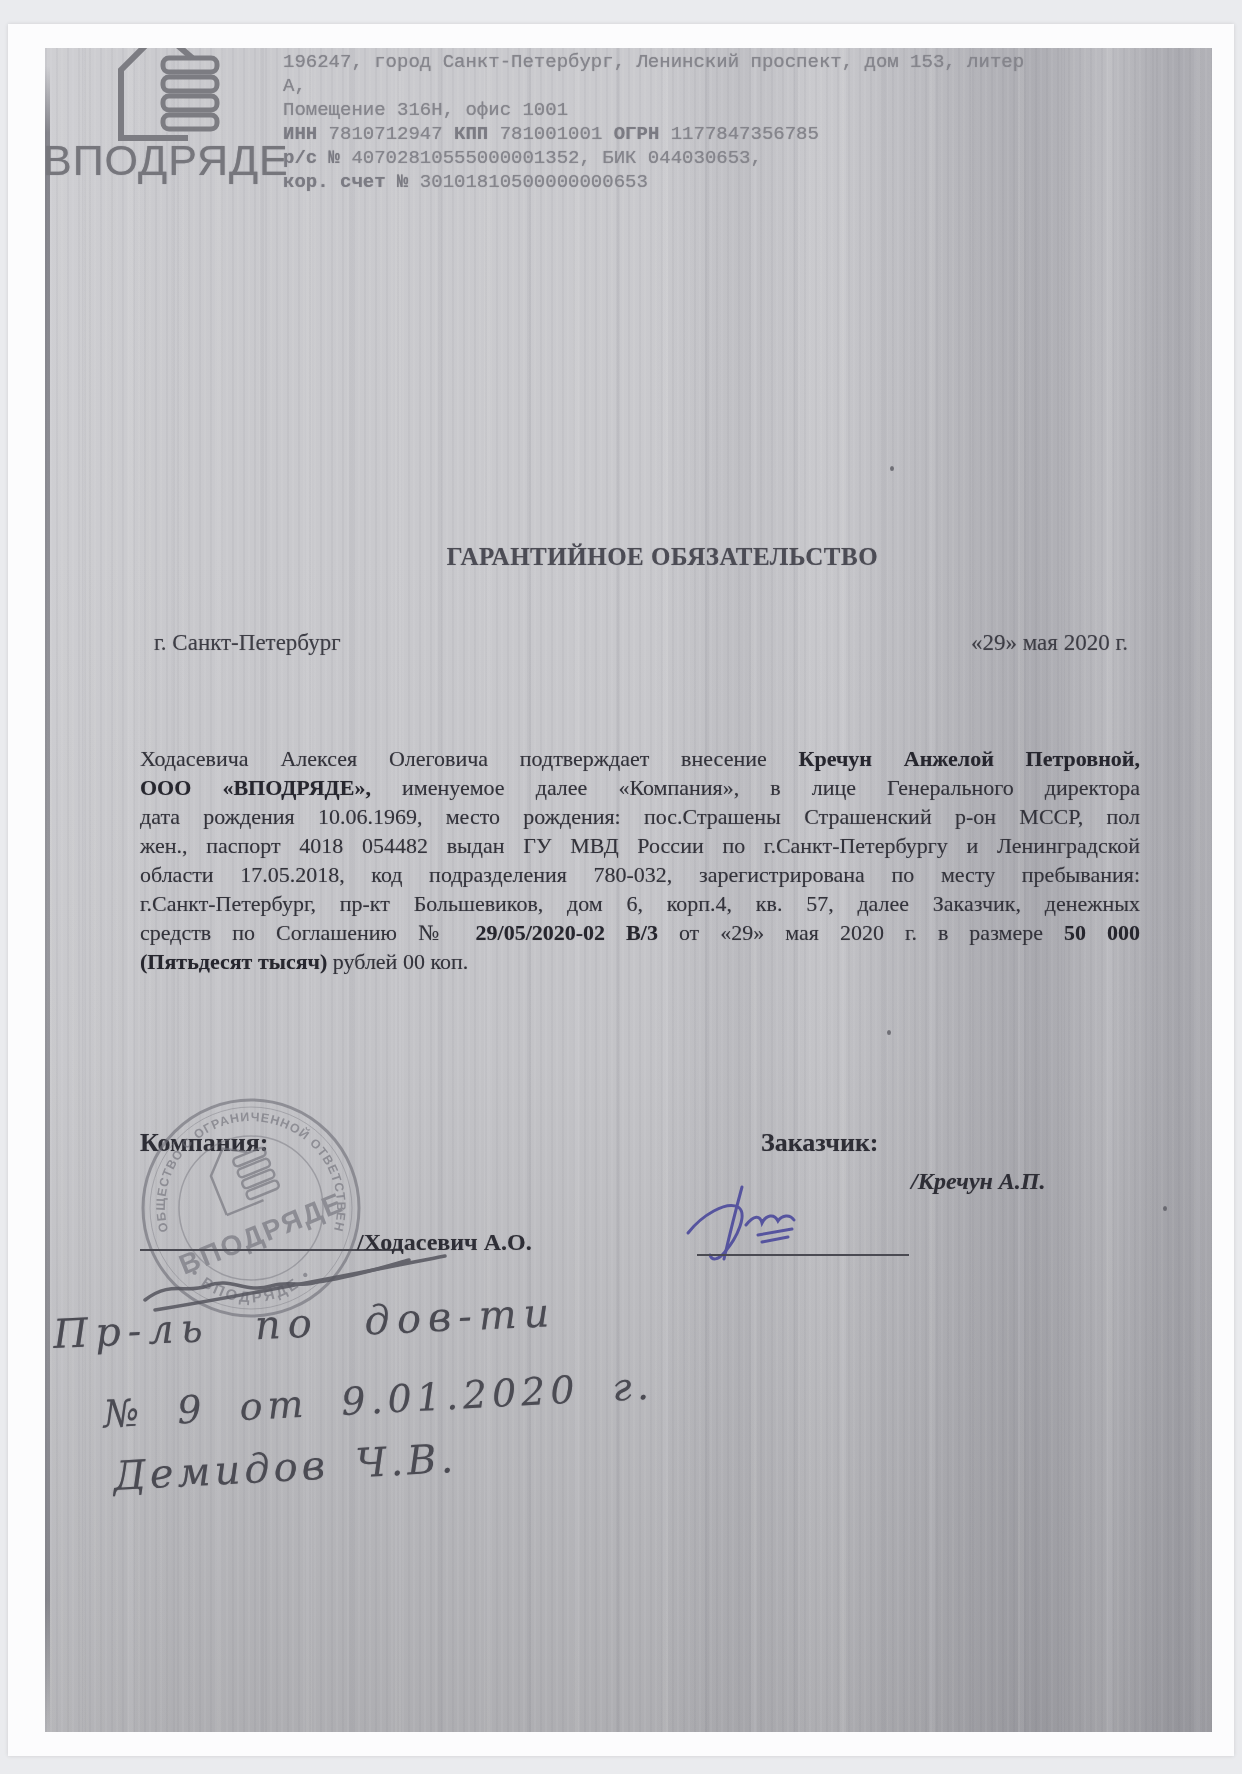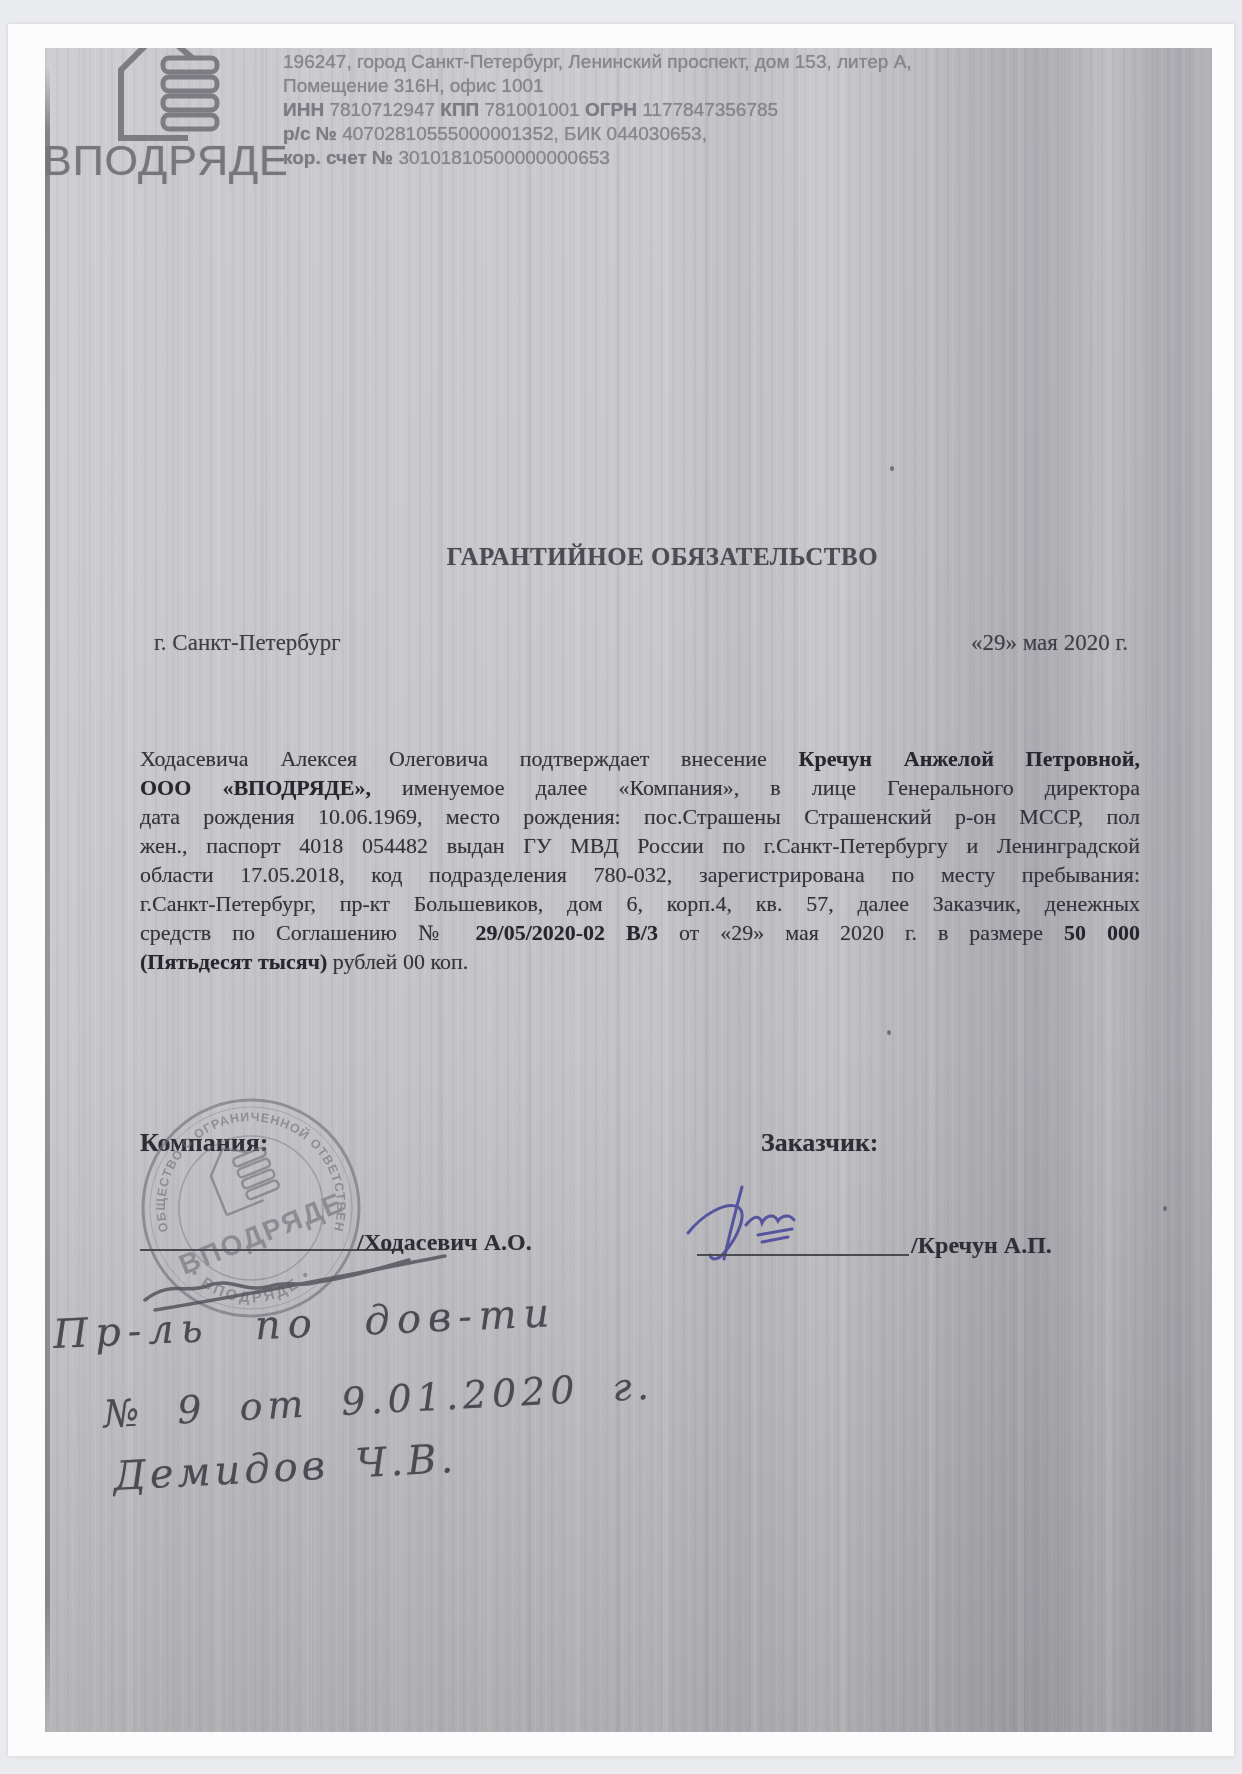--- a/index.html
+++ b/index.html
@@ -17,21 +17,21 @@
         background:linear-gradient(180deg, rgba(70,70,80,0) 0%, rgba(70,70,80,.55) 4%, rgba(70,70,80,.38) 55%, rgba(70,70,80,.45) 92%, rgba(70,70,80,0) 100%);}
   .scan, .scan *{box-sizing:border-box;}
   .soft{text-shadow:0 0 1px rgba(70,70,80,.45);}
 
   
   .logo-svg{position:absolute;left:44px;top:-14px;}
   .logo-word{position:absolute;left:-2px;top:88px;width:260px;
         font-family:"Liberation Sans",sans-serif;font-size:43px;color:#76767c;
         letter-spacing:1px;text-shadow:0 0 1px rgba(90,90,100,.5);}
   .address{position:absolute;left:238px;top:2px;width:760px;
-        font-family:Liberation Sans, sans-serif;font-size:19px;line-height:24px;color:#85858c;}
+        font-family:Liberation Mono, monospace;font-size:19px;line-height:24px;color:#85858c;}
   .address .b{font-weight:bold;color:#7b7b83;}
 
   
   .title{position:absolute;left:0;right:0;top:495px;padding-left:68px;text-align:center;
         font-weight:bold;font-size:25px;letter-spacing:.5px;color:#4c4c55;font-family:Liberation Serif, serif;}
   .city{position:absolute;left:109px;top:582px;font-size:23px;color:#3e3e46;}
   .date{position:absolute;right:84px;top:582px;font-size:23px;color:#3e3e46;}
 
   
   .body-text{position:absolute;left:95px;top:698px;width:1000px;}
@@ -42,21 +42,21 @@
   
   .sig-label{position:absolute;font-size:26px;font-weight:bold;color:#2e2e36;}
   .company-label{left:95px;top:1080px;}
   .customer-label{left:716px;top:1080px;}
   .stamp{position:absolute;left:91px;top:1045px;opacity:.62;}
   .sig-line{position:absolute;border-bottom:2px solid #4a4a52;}
   .company-line{left:95px;top:1173px;width:263px;height:30px;}
   .customer-line{left:652px;top:1178px;width:212px;height:30px;}
   .sig-name{position:absolute;font-size:24px;font-weight:bold;color:#2e2e36;}
   .company-name{left:312px;top:1181px;}
-  .customer-name{left:866px;top:1184px;}
+  .customer-name{left:866px;top:1120px;font-style:italic;}
   .pen-gray{position:absolute;left:88px;top:1150px;}
   .pen-blue{position:absolute;left:635px;top:1133px;}
 
   
   .hand{position:absolute;font-family:"DejaVu Serif",serif;font-style:italic;color:#4b4b53;
         text-shadow:0 0 1px rgba(70,70,80,.4);}
   .hand1{left:8px;top:1252px;font-size:40px;letter-spacing:7px;word-spacing:26px;transform:rotate(-2.5deg);}
   .hand2{left:58px;top:1330px;font-size:38px;letter-spacing:5px;word-spacing:16px;transform:rotate(-3deg);}
   .hand3{left:68px;top:1396px;font-size:40px;letter-spacing:4px;word-spacing:10px;transform:rotate(-3deg);}
 

